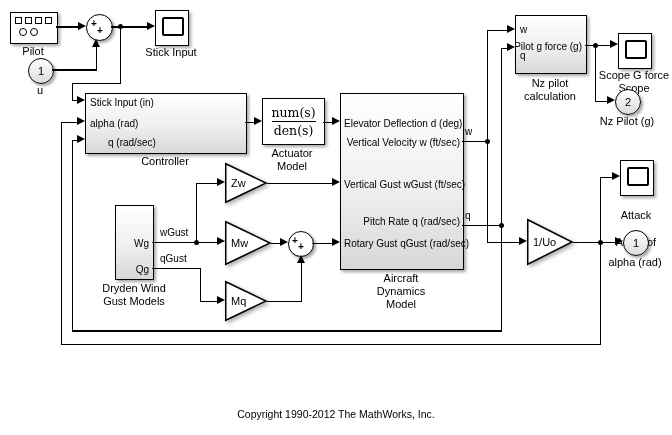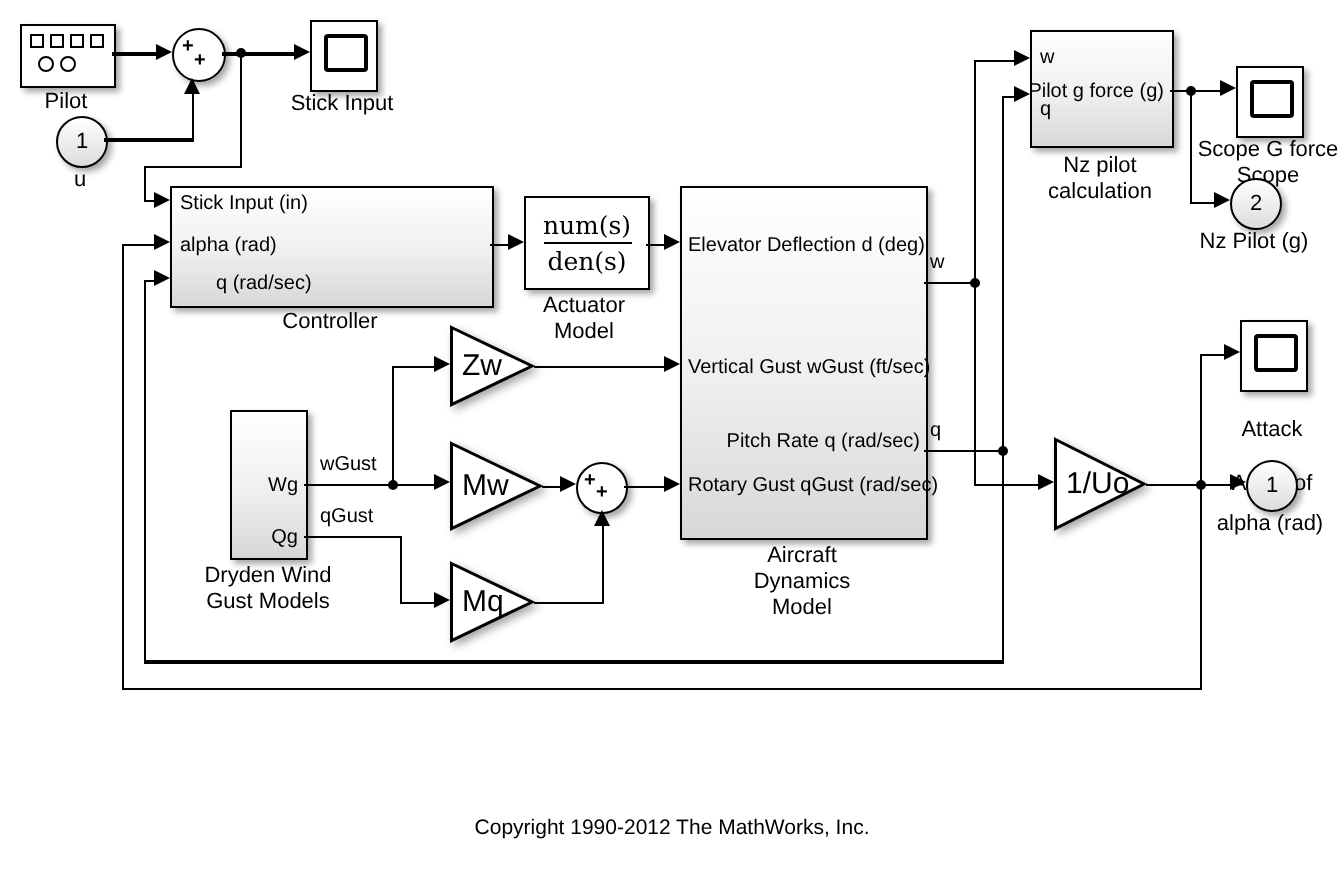--- a/index.html
+++ b/index.html
@@ -23,21 +23,21 @@
           display:flex;align-items:center;justify-content:center;font-size:11px;}
   .sum{position:absolute;border:1px solid #000;border-radius:50%;background:#fff;
        box-shadow:2px 2px 3px rgba(0,0,0,0.35);}
   .sum span{position:absolute;font-size:10px;font-weight:bold;}
   .scope{position:absolute;width:32px;height:34px;border:1px solid #000;background:#fff;
          box-shadow:2px 2px 3px rgba(0,0,0,0.35);}
   .scope .screen{position:absolute;left:6px;top:6px;width:18px;height:15px;border:2px solid #000;
                  border-radius:2px;background:#fff;}
   .gain{position:absolute;}
   .gain svg{position:absolute;left:0;top:0;overflow:visible;}
-  .gain .glabel{position:absolute;left:6px;top:50%;transform:translateY(-50%);font-size:15px;}
+  .gain .glabel{position:absolute;left:6px;top:50%;transform:translateY(-50%);font-size:11px;}
   .wlabel{position:absolute;font-size:10px;white-space:nowrap;}
   .tf{position:absolute;left:0;top:0;right:0;bottom:0;display:flex;flex-direction:column;
       align-items:center;justify-content:center;font-family:"DejaVu Serif",serif;font-size:12.5px;}
   .tf .fline{width:44px;height:1px;background:#000;margin:1px 0;}
   .copyright{position:absolute;left:0;top:408px;width:100%;text-align:center;font-size:10.5px;}
   .sq{position:absolute;width:5px;height:5px;border:1px solid #000;background:#fff;}
   .cir{position:absolute;width:6px;height:6px;border:1px solid #000;border-radius:50%;background:#fff;}
 </style>
 </head>
 <body>
@@ -81,20 +81,21 @@
       <span>num(s)</span>
       <div class="fline"></div>
       <span>den(s)</span>
     </div>
   </div>
   <div class="blabel" style="left:292px;top:147px;">Actuator</div>
   <div class="blabel" style="left:292px;top:160px;">Model</div>
 
   <div class="blk" style="left:340px;top:93px;width:122px;height:175px;">
     <span class="plabel" style="left:3px;top:29px;">Elevator Deflection d (deg)</span>
+    <span class="plabel" style="right:3px;top:48px;">Vertical Velocity w (ft/sec)</span>
     <span class="plabel" style="left:3px;top:90px;">Vertical Gust wGust (ft/sec)</span>
     <span class="plabel" style="right:3px;top:127px;">Pitch Rate q (rad/sec)</span>
     <span class="plabel" style="left:3px;top:149px;">Rotary Gust qGust (rad/sec)</span>
   </div>
   <div class="blabel" style="left:401px;top:272px;text-align:right;">Aircraft</div>
   <div class="blabel" style="left:401px;top:285px;">Dynamics</div>
   <div class="blabel" style="left:401px;top:298px;">Model</div>
 
   <div class="blk" style="left:515px;top:15px;width:70px;height:57px;">
     <span class="plabel" style="left:4px;top:13px;">w</span>

